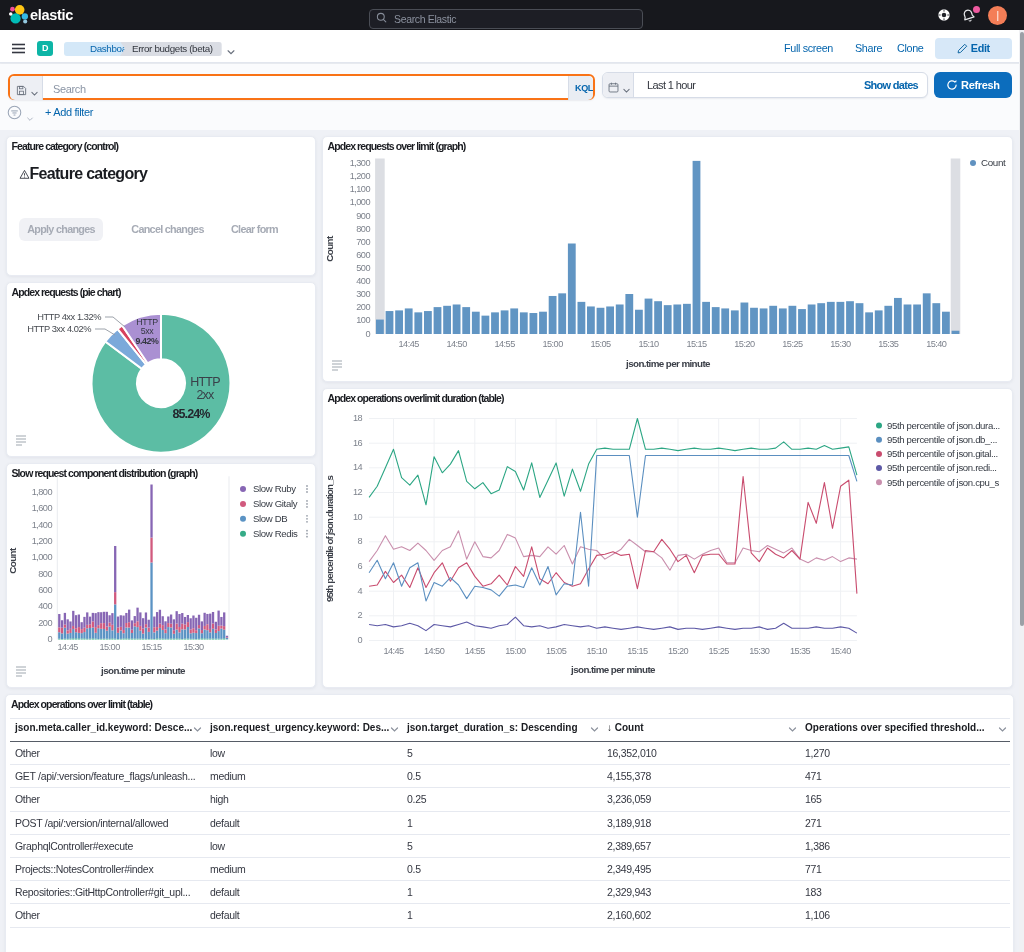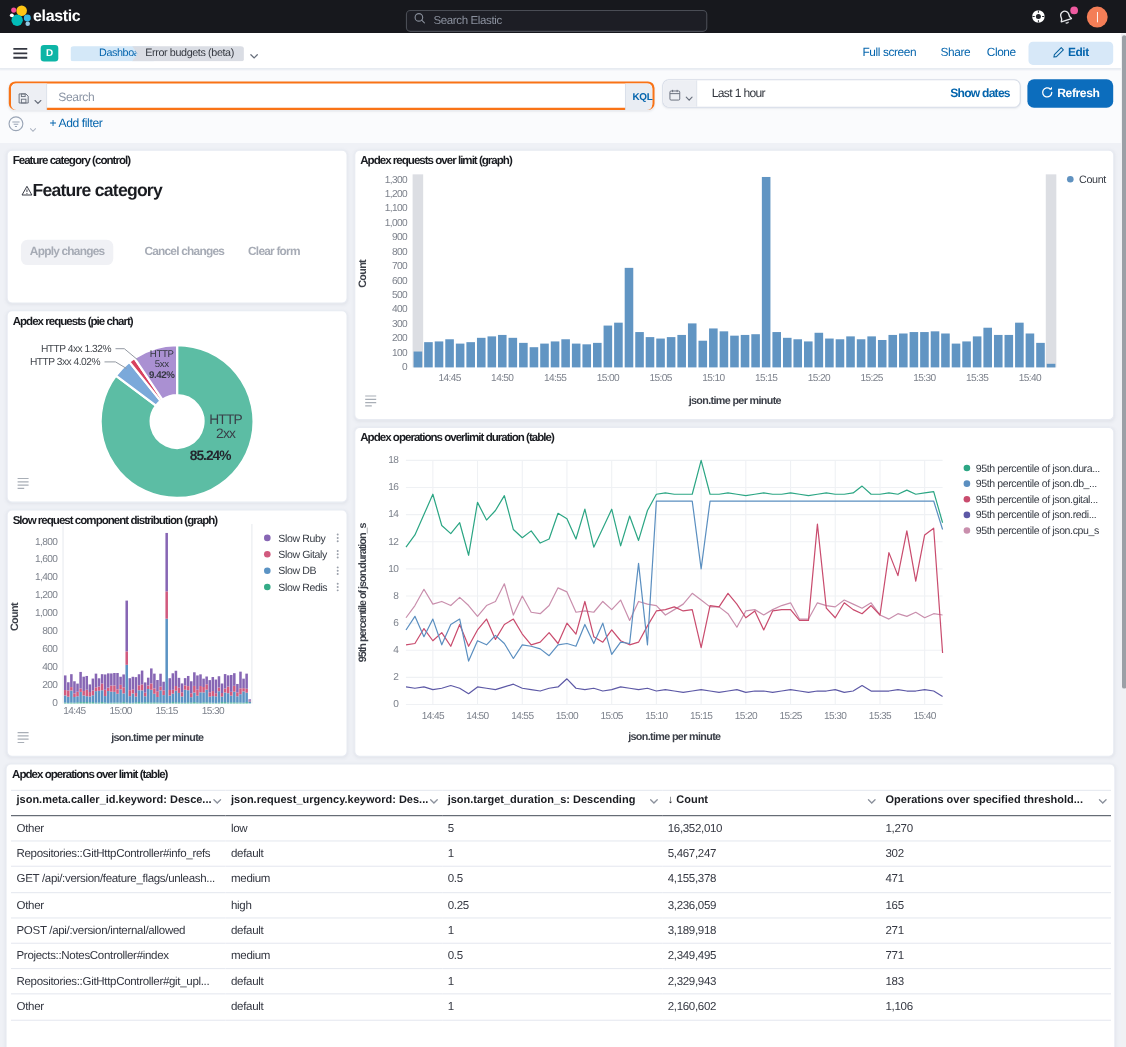--- a/index.html
+++ b/index.html
@@ -131,21 +131,21 @@
 <div class="addfilter">+ Add filter</div>
 <div class="panel" style="left:5.5px;top:135.5px;width:310px;height:140px">
     <div class="ptitle">Feature category (control)</div>
     <div class="abs" style="left:12px;top:28px;font-size:16px;font-weight:bold;color:#1a1c21;letter-spacing:-0.7px"><svg width="11" height="11" viewBox="0 0 16 16" style="vertical-align:-1.5px">
         <path d="M8 2 L14.5 13.5 H1.5 Z" fill="none" stroke="#343741" stroke-width="1.3" stroke-linejoin="round"></path>
         <line x1="8" y1="6.2" x2="8" y2="9.6" stroke="#343741" stroke-width="1.3"></line>
         <circle cx="8" cy="11.6" r="0.8" fill="#343741"></circle>
       </svg>Feature category</div>
     <div class="abs" style="left:12.5px;top:81px;width:84px;height:23px;background:#f0f1f5;border-radius:6px;color:#a6abb5;font-size:10.8px;font-weight:bold;text-align:center;line-height:23px;letter-spacing:-0.7px">Apply changes</div>
     <div class="abs" style="left:111px;top:81px;width:100px;color:#a6abb5;font-size:10.8px;font-weight:bold;text-align:center;line-height:23px;white-space:nowrap;letter-spacing:-0.7px">Cancel changes</div>
-    <div class="abs" style="left:219px;top:81px;width:58px;color:#a6abb5;font-size:10.8px;font-weight:bold;text-align:left;line-height:23px;letter-spacing:-0.7px">Clear form</div>
+    <div class="abs" style="left:219px;top:81px;width:58px;color:#a6abb5;font-size:10.8px;font-weight:bold;text-align:center;line-height:23px;letter-spacing:-0.7px">Clear form</div>
   </div>
 <div class="panel" style="left:5.5px;top:281.5px;width:310px;height:175.5px">
     <div class="ptitle">Apdex requests (pie chart)</div>
     <svg width="310" height="175.5" viewBox="0 0 310 175.5" style="position:absolute;left:0;top:0">
       <path d="M 154.00 30.70 A 69.5 69.5 0 1 1 98.39 58.51 L 134.80 85.80 A 24.0 24.0 0 1 0 154.00 76.20 Z" fill="#5cbda4" stroke="#fff" stroke-width="2"></path>
       <path d="M 98.39 58.51 A 69.5 69.5 0 0 1 110.57 45.94 L 139.00 81.46 A 24.0 24.0 0 0 0 134.80 85.80 Z" fill="#7ba9da" stroke="#fff" stroke-width="2"></path>
       <path d="M 110.57 45.94 A 69.5 69.5 0 0 1 115.22 42.53 L 140.61 80.28 A 24.0 24.0 0 0 0 139.00 81.46 Z" fill="#d8415e" stroke="#fff" stroke-width="2"></path>
       <path d="M 115.22 42.53 A 69.5 69.5 0 0 1 154.00 30.70 L 154.00 76.20 A 24.0 24.0 0 0 0 140.61 80.28 Z" fill="#aa90d2" stroke="#fff" stroke-width="2"></path>
       <text x="94" y="36.9" text-anchor="end" font-size="9.3" fill="#45494f" letter-spacing="-0.45">HTTP 4xx  1.32%</text>
       <text x="84" y="48.5" text-anchor="end" font-size="9.3" fill="#45494f" letter-spacing="-0.45">HTTP 3xx  4.02%</text>
@@ -666,27 +666,20 @@
         </thead>
         <tbody>
           <tr>
             <td>Other</td>
             <td>low</td>
             <td>5</td>
             <td>16,352,010</td>
             <td>1,270</td>
           </tr>
           <tr>
-            <td>Repositories::GitHttpController#info_refs</td>
-            <td>default</td>
-            <td>1</td>
-            <td>5,467,247</td>
-            <td>302</td>
-          </tr>
-          <tr>
             <td>GET /api/:version/feature_flags/unleash...</td>
             <td>medium</td>
             <td>0.5</td>
             <td>4,155,378</td>
             <td>471</td>
           </tr>
           <tr>
             <td>Other</td>
             <td>high</td>
             <td>0.25</td>
@@ -694,20 +687,27 @@
             <td>165</td>
           </tr>
           <tr>
             <td>POST /api/:version/internal/allowed</td>
             <td>default</td>
             <td>1</td>
             <td>3,189,918</td>
             <td>271</td>
           </tr>
           <tr>
+            <td>GraphqlController#execute</td>
+            <td>low</td>
+            <td>5</td>
+            <td>2,389,657</td>
+            <td>1,386</td>
+          </tr>
+          <tr>
             <td>Projects::NotesController#index</td>
             <td>medium</td>
             <td>0.5</td>
             <td>2,349,495</td>
             <td>771</td>
           </tr>
           <tr>
             <td>Repositories::GitHttpController#git_upl...</td>
             <td>default</td>
             <td>1</td>

